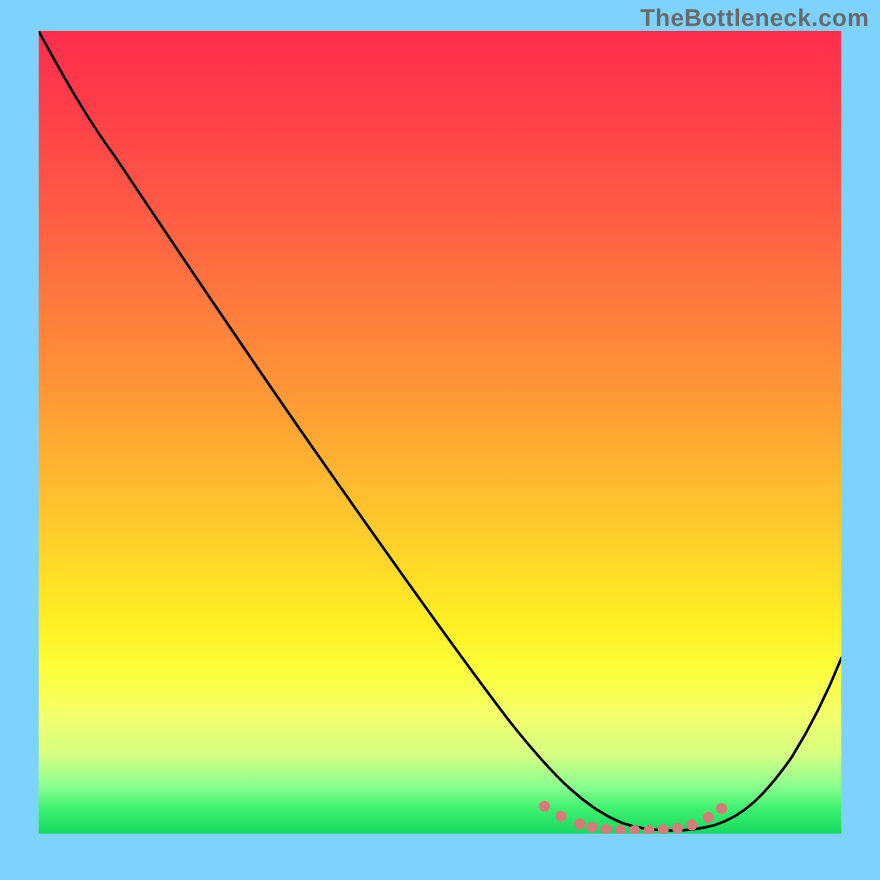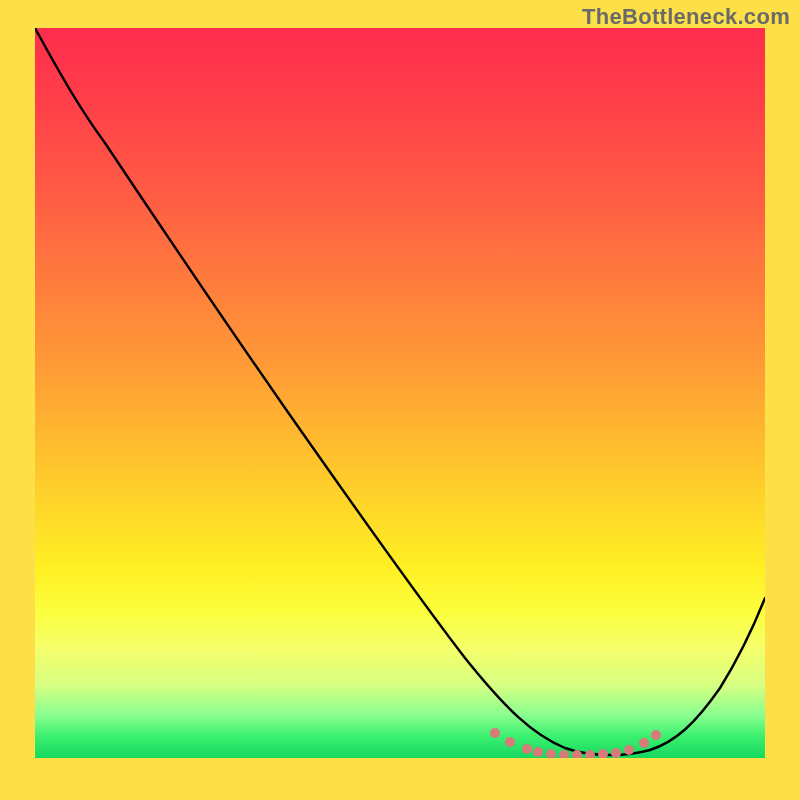--- a/index.html
+++ b/index.html
@@ -8,21 +8,21 @@
     width: 800px;
     height: 800px;
     background: #000;
     overflow: hidden;
     font-family: Arial, Helvetica, sans-serif;
   }
   .frame {
     position: relative;
     width: 800px;
     height: 800px;
-    background: #fde047;
+    background: #7dd3fc;
   }
   .watermark {
     position: absolute;
     top: 4px;
     right: 10px;
     color: #6a6a6a;
     font-size: 22px;
     font-weight: 600;
     letter-spacing: 0.3px;
     z-index: 20;

